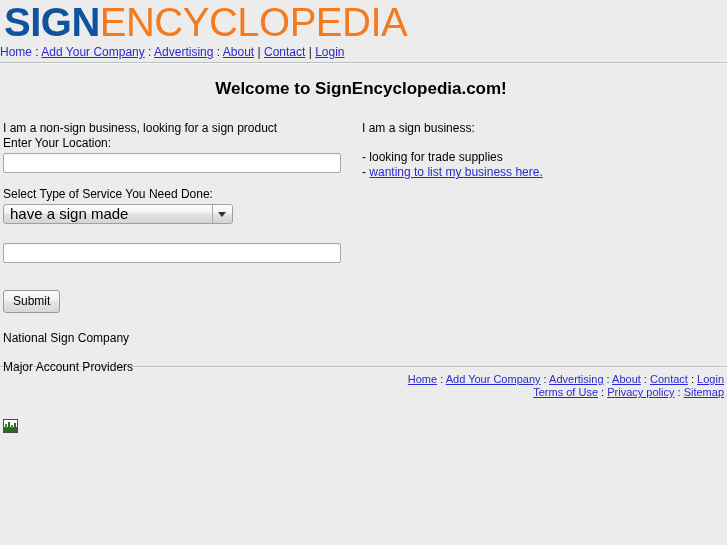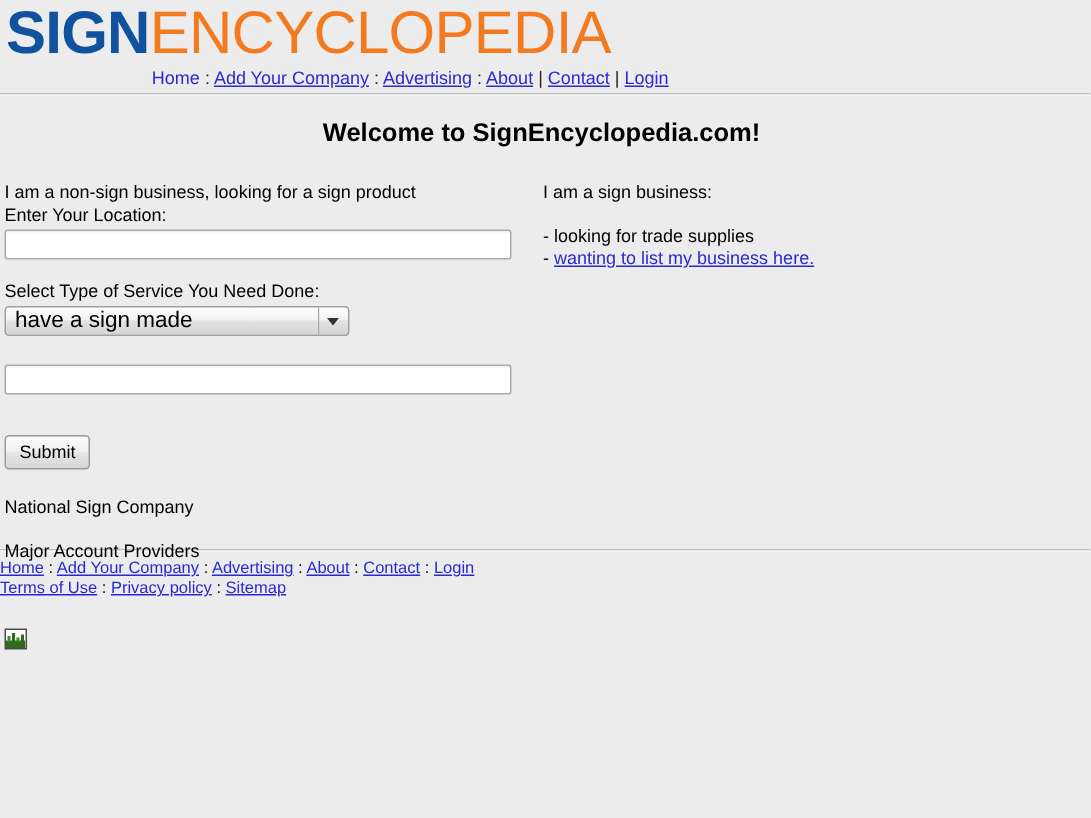--- a/index.html
+++ b/index.html
@@ -34,21 +34,20 @@
   }
   #logo .sign {
     color: #10529e;
     font-weight: bold;
   }
   #logo .encyclopedia {
     color: #f47a1f;
     font-weight: normal;
   }
   #topnav {
-    text-align: center;
     padding-right: 180px;
     font-size: 12px;
     line-height: 14px;
     padding-top: 1px;
     padding-bottom: 3px;
     color: #222;
   }
   #topnav .sep {
     color: #222;
     text-decoration: none;
@@ -163,25 +162,25 @@
     line-height: 14px;
     color: #000;
     border: 1px solid #9a9a9a;
     border-radius: 3px;
     background: linear-gradient(to bottom, #fcfcfc 0%, #f0f0f0 48%, #e4e4e4 52%, #d8d8d8 100%);
     cursor: pointer;
   }
 
   
   #footer {
-    text-align: left;
+    text-align: right;
     font-size: 11px;
     line-height: 13px;
     padding-top: 5px;
-    padding-right: 19px;
+    padding-right: 3px;
     color: #111;
   }
   #footer a { font-size: 11px; }
   #footer .sep { color: #111; text-decoration: none; }
   #copyright { padding-top: 1px; }
 
   
   #bottom-icon {
     position: absolute;
     left: 3px;

